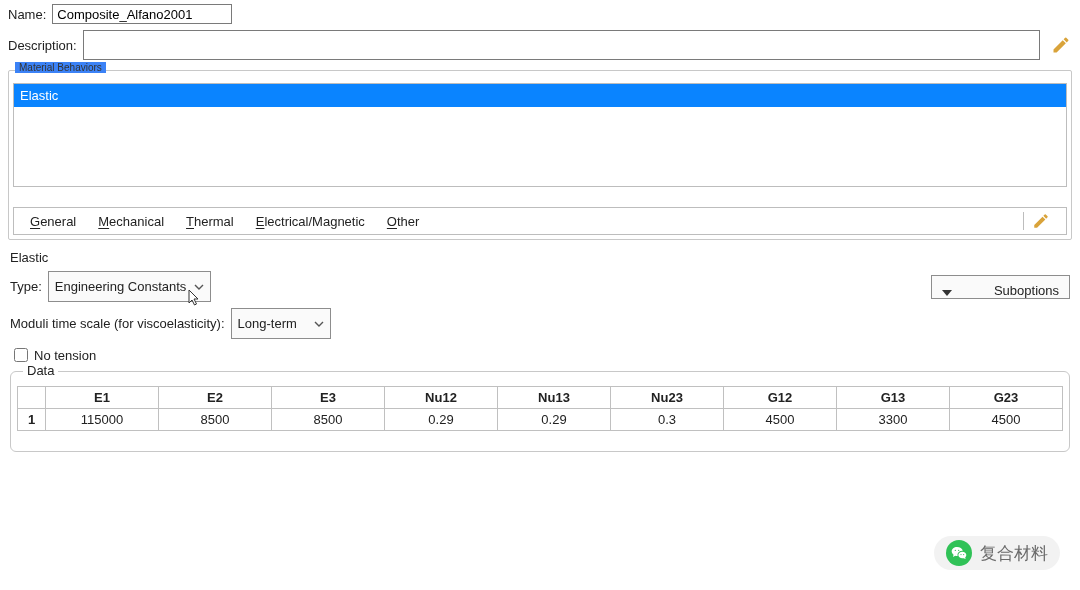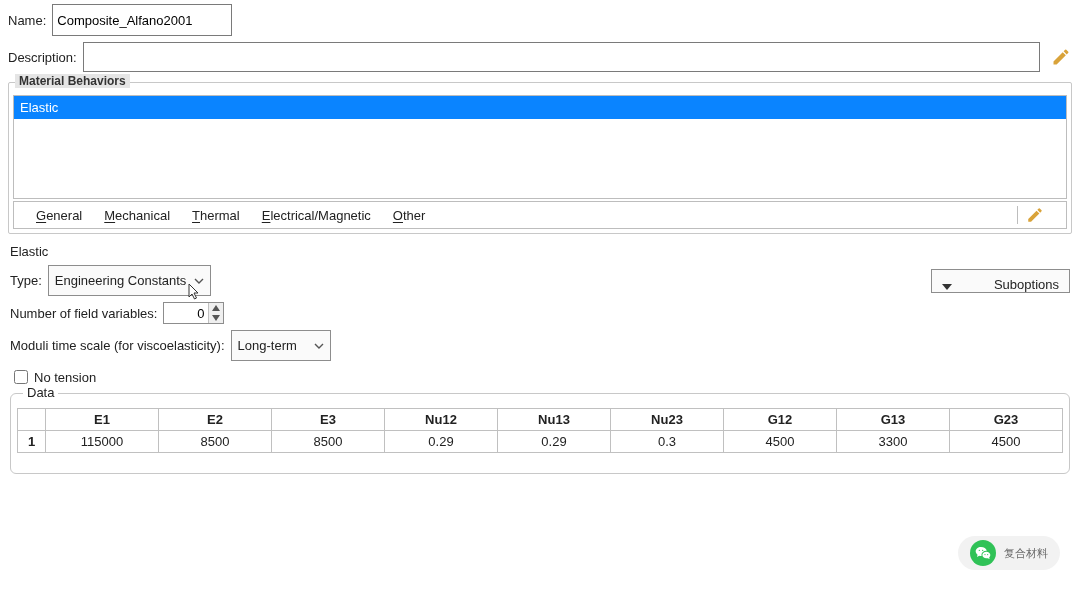--- a/index.html
+++ b/index.html
@@ -13,21 +13,21 @@
     overflow: hidden;
   }
   .root {
     padding: 4px 8px 0 8px;
   }
 
   
   .form-row { display: flex; align-items: center; margin-bottom: 6px; }
   .form-label { color: #222; margin-right: 6px; }
   .name-input {
-    width: 180px; height: 32px;
+    width: 180px; height: 20px;
     border: 1px solid #7a7a7a; background: #fff;
     padding: 0 4px; font: inherit;
   }
   .desc-row { display: flex; align-items: center; margin-bottom: 10px; }
   .desc-input {
     flex: 1; height: 30px;
     border: 1px solid #7a7a7a; background: #fff;
     padding: 2px 4px; font: inherit;
     margin-right: 10px;
   }
@@ -36,22 +36,22 @@
   
   .group {
     border: 1px solid #c8c8c8;
     border-radius: 2px;
     margin: 0 0 8px 0;
     padding: 6px 4px 4px 4px;
     position: relative;
   }
   .group-legend {
     position: absolute; top: -9px; left: 6px;
-    background: #e5e5e5; padding: 0 4px;
-    font-size: 12px; color: #333; font-weight: bold;
+    background: #3b82f6; padding: 0 4px;
+    font-size: 10px; color: #333;
   }
   .behaviors-list {
     border: 1px solid #bdbdbd;
     background: #fff;
     height: 104px;
     margin-top: 6px;
     overflow: hidden;
   }
   .behaviors-item {
     background: #0a84ff;
@@ -59,22 +59,22 @@
     padding: 4px 6px;
     font-size: 13px;
     cursor: default;
   }
 
   
   .tabs-row {
     display: flex; align-items: center;
     border: 1px solid #bdbdbd;
     background: #fff;
-    padding: 4px 22px;
-    margin-top: 2px;
+    padding: 4px 16px;
+    margin-top: 20px;
     position: relative;
   }
   .tab {
     margin-right: 22px;
     color: #222; cursor: default;
     text-decoration: none;
   }
   .tab .ul { text-decoration: underline; text-underline-offset: 2px; }
   .tabs-spacer { flex: 1; }
   .tabs-pencil {
@@ -151,21 +151,21 @@
   
   .watermark {
     position: fixed;
     right: 20px; bottom: 20px;
     display:flex; align-items:center;
     color:#6a6a6a;
     background: rgba(230,230,230,0.5);
     border-radius: 20px;
     padding: 4px 12px;
     font-family: "Microsoft YaHei", sans-serif;
-    font-size: 11px;
+    font-size: 17px;
   }
   .watermark .wm-icon {
     width:26px; height:26px; border-radius:50%;
     background:#30c257;
     display:flex; align-items:center; justify-content:center;
     margin-right:8px;
   }
 
   
   .fake-cursor {
@@ -240,38 +240,20 @@
       <span class="suboptions-caret">
         <svg width="10" height="10" viewBox="0 0 10 10">
             <polygon points="0,2 10,2 5,8" fill="#333"></polygon>
           </svg>
       </span>
       <span>Suboptions</span>
     </span>
   </div>
 
 
-  <div class="option-row">
-    <span class="form-label">Number of field variables:</span>
-    <span class="spin-input">
-      <input type="text" value="0" style="">
-      <span class="spin-btns">
-        <span class="spin-btn">
-            <svg width="8" height="6" viewBox="0 0 8 6">
-              <polygon points="4,0 8,6 0,6" fill="#555"></polygon>
-            </svg>
-          </span>
-        <span class="spin-btn">
-            <svg width="8" height="6" viewBox="0 0 8 6">
-              <polygon points="0,0 8,0 4,6" fill="#555"></polygon>
-            </svg>
-          </span>
-      </span>
-    </span>
-  </div>
 
   <div class="option-row">
     <span class="form-label">Moduli time scale (for viscoelasticity):</span>
     <span class="select-box" style="width:100px; justify-content:space-between;">
       <span>Long-term</span>
       <span class="select-caret">
         <svg width="10" height="10" viewBox="0 0 10 10">
             <path d="M1 3 L5 7 L9 3" stroke="#555" fill="none" stroke-width="1.4"></path>
           </svg>
       </span>

